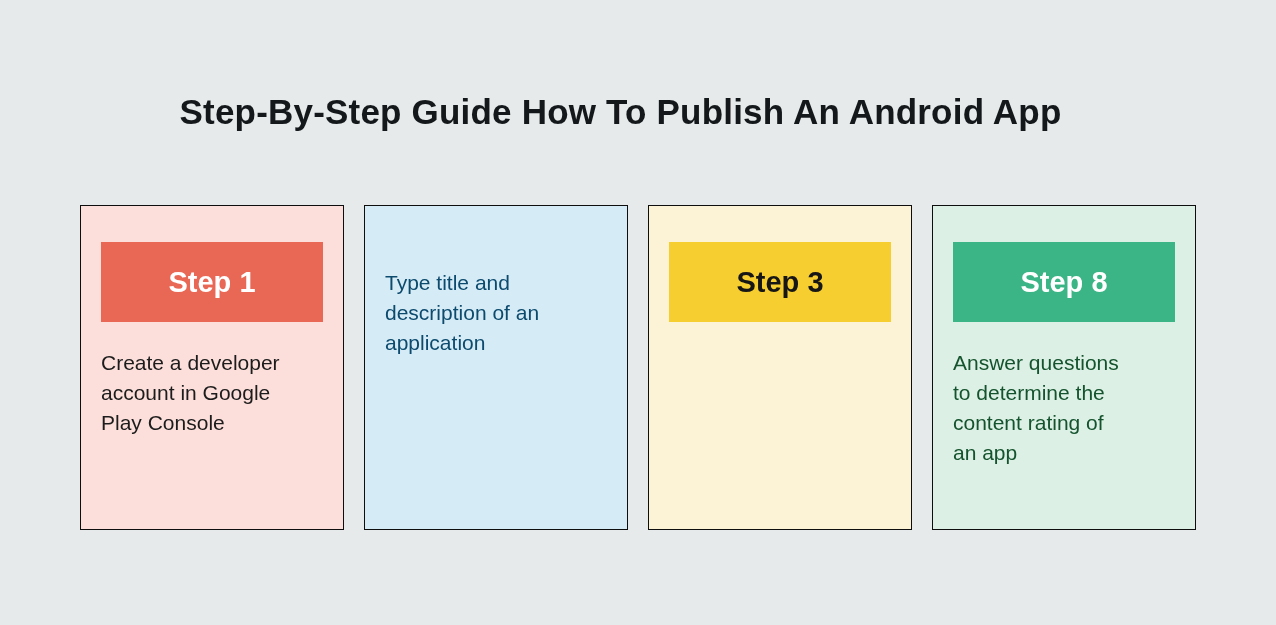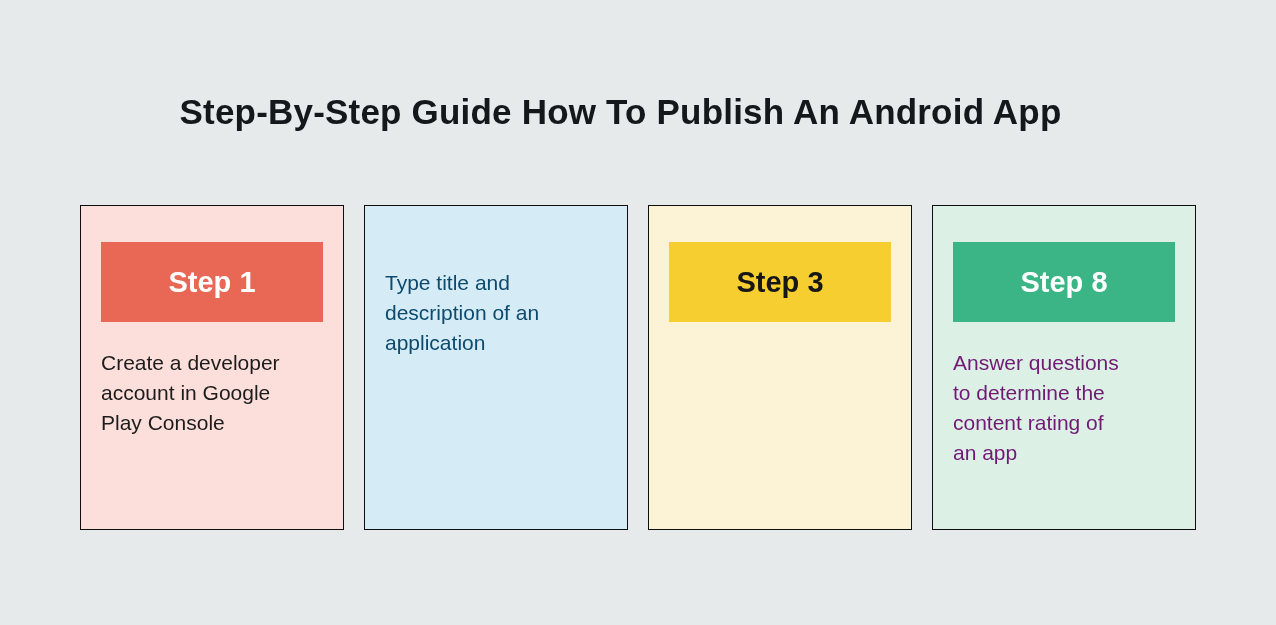--- a/index.html
+++ b/index.html
@@ -86,20 +86,20 @@
     <div class="card" style="--card-bg: #FCF3D7; --header-bg: #F7CE30; --header-text: #161616; border-color: rgb(14, 14, 14);">
       <div class="step-header">
         <span>Step 3</span>
       </div>
     </div>
 
     <div class="card" style="--card-bg: #DCF0E5; --header-bg: #3CB586; --header-text: #FFFFFF; border-color: rgb(14, 14, 14);">
       <div class="step-header">
         <span>Step 8</span>
       </div>
-      <p class="card-body" style="color: #701a75;">Answer questions
+      <p class="card-body" style="color: #14532d;">Answer questions
 to determine the
 content rating of
 an app</p>
     </div>
 
   </div>
 </div>
 
 </body></html>

